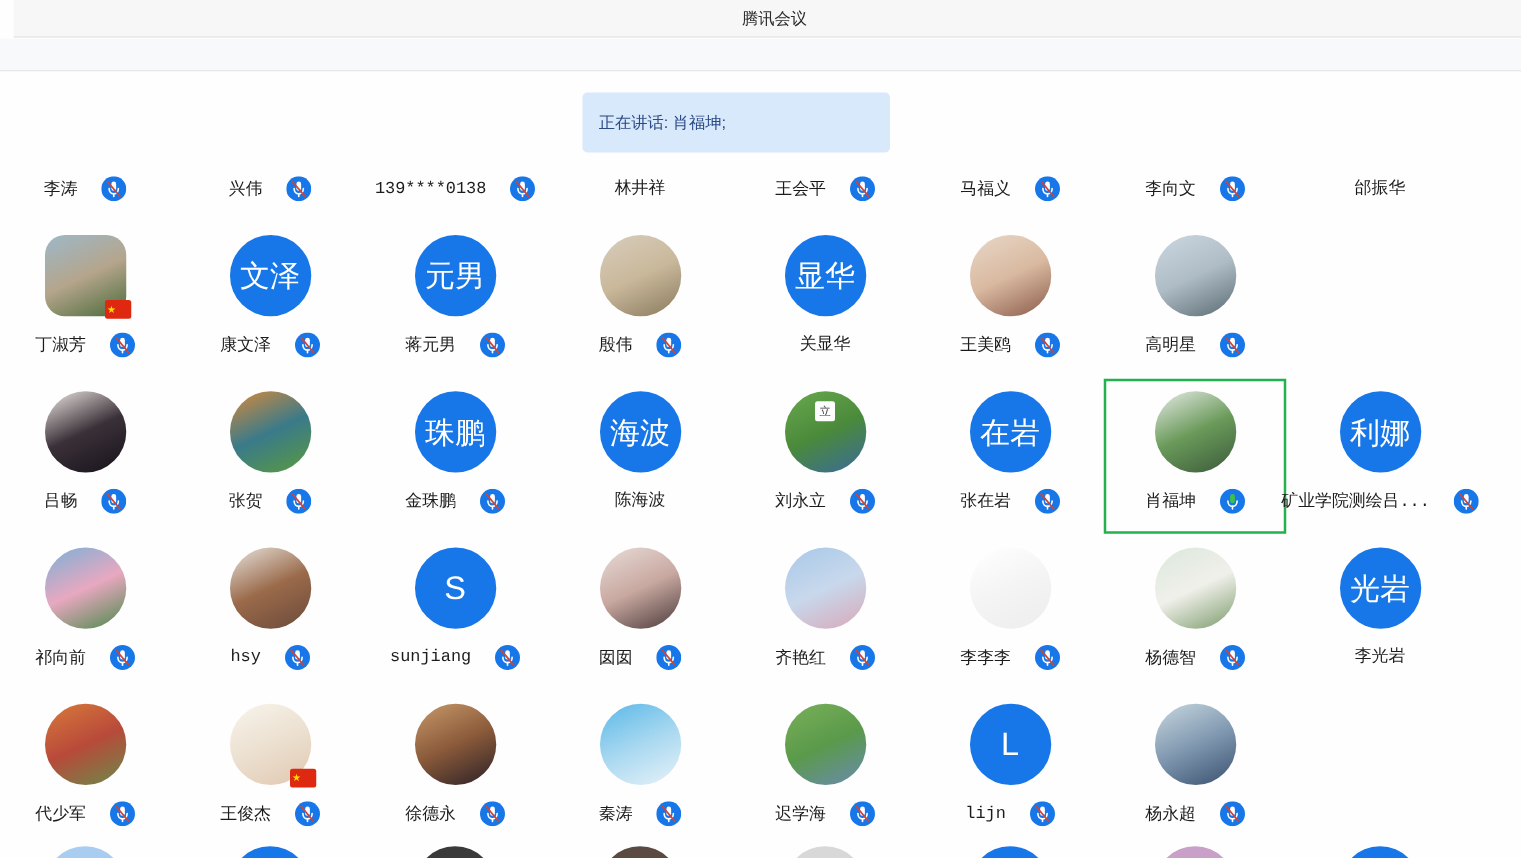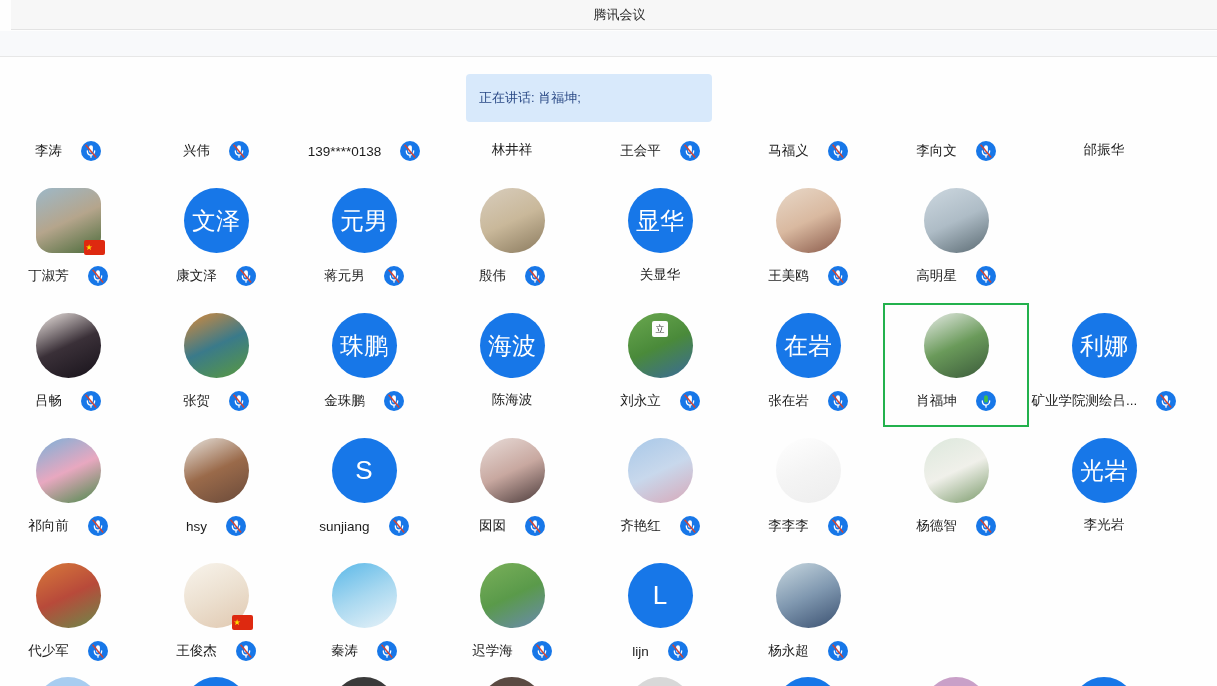--- a/index.html
+++ b/index.html
@@ -31,21 +31,21 @@
   .av-txt { color:#fff; font-size:24px; }
   .av-txt.latin { font-size:26px; }
   .overlay-sq { position:absolute; top:8px; left:50%; transform:translateX(-50%);
     width:16px; height:16px; background:#fdfdfd; border-radius:2px;
     display:flex; align-items:center; justify-content:center;
     font-size:9px; color:#333; }
   .flag { position:absolute; right:-4px; bottom:-2px; width:21px; height:15px;
     background:#de2910; border-radius:2px; color:#ffde00; font-size:8px;
     line-height:15px; padding-left:2px; }
   .namerow { margin-top:13px; display:flex; align-items:center; gap:19px;
-    white-space:nowrap; }
+    white-space:nowrap;font-family:Liberation Mono, monospace; }
   .pname { font-size:13.5px; color:#1c1c1c; }
   .micicon { width:20px; height:20px; flex:0 0 20px; }
   .speak-box { position:absolute; left:1px; right:1px; top:-10px; height:124px;
     border:2px solid #23b14d; pointer-events:none; }
   .peek { position:absolute; top:677px; left:50%; transform:translateX(-50%);
     width:65px; height:65px; border-radius:50%; }
 </style>
 </head>
 <body>
 
@@ -477,20 +477,33 @@
           <svg class="micicon" viewBox="0 0 20 20">
             <circle cx="10" cy="10" r="10" fill="#1777e8"></circle>
             <rect x="8.1" y="4.2" width="3.8" height="7.4" rx="1.9" fill="#ffffff"></rect>
             <path d="M6.3 9.8 C6.3 12.4 7.9 14.1 10 14.1 C12.1 14.1 13.7 12.4 13.7 9.8" stroke="#ffffff" stroke-width="1.3" fill="none" stroke-linecap="round"></path>
             <line x1="10" y1="14.1" x2="10" y2="16.2" stroke="#ffffff" stroke-width="1.3" stroke-linecap="round"></line>
             <line x1="4.6" y1="3.8" x2="15.2" y2="16.4" stroke="#cf4436" stroke-width="1.5"></line>
           </svg>
         </div>
       </div>
       <div class="cell">
+        <div class="avatar" style="background: linear-gradient(155deg, rgb(200, 154, 106), rgb(138, 90, 58), rgb(42, 32, 38));"></div>
+        <div class="namerow">
+          <span class="pname">徐德永</span>
+          <svg class="micicon" viewBox="0 0 20 20">
+            <circle cx="10" cy="10" r="10" fill="#1777e8"></circle>
+            <rect x="8.1" y="4.2" width="3.8" height="7.4" rx="1.9" fill="#ffffff"></rect>
+            <path d="M6.3 9.8 C6.3 12.4 7.9 14.1 10 14.1 C12.1 14.1 13.7 12.4 13.7 9.8" stroke="#ffffff" stroke-width="1.3" fill="none" stroke-linecap="round"></path>
+            <line x1="10" y1="14.1" x2="10" y2="16.2" stroke="#ffffff" stroke-width="1.3" stroke-linecap="round"></line>
+            <line x1="4.6" y1="3.8" x2="15.2" y2="16.4" stroke="#cf4436" stroke-width="1.5"></line>
+          </svg>
+        </div>
+      </div>
+      <div class="cell">
         <div class="avatar" style="background: linear-gradient(155deg, rgb(90, 184, 232), rgb(168, 216, 240), rgb(232, 242, 248));"></div>
         <div class="namerow">
           <span class="pname">秦涛</span>
           <svg class="micicon" viewBox="0 0 20 20">
             <circle cx="10" cy="10" r="10" fill="#1777e8"></circle>
             <rect x="8.1" y="4.2" width="3.8" height="7.4" rx="1.9" fill="#ffffff"></rect>
             <path d="M6.3 9.8 C6.3 12.4 7.9 14.1 10 14.1 C12.1 14.1 13.7 12.4 13.7 9.8" stroke="#ffffff" stroke-width="1.3" fill="none" stroke-linecap="round"></path>
             <line x1="10" y1="14.1" x2="10" y2="16.2" stroke="#ffffff" stroke-width="1.3" stroke-linecap="round"></line>
             <line x1="4.6" y1="3.8" x2="15.2" y2="16.4" stroke="#cf4436" stroke-width="1.5"></line>
           </svg>

